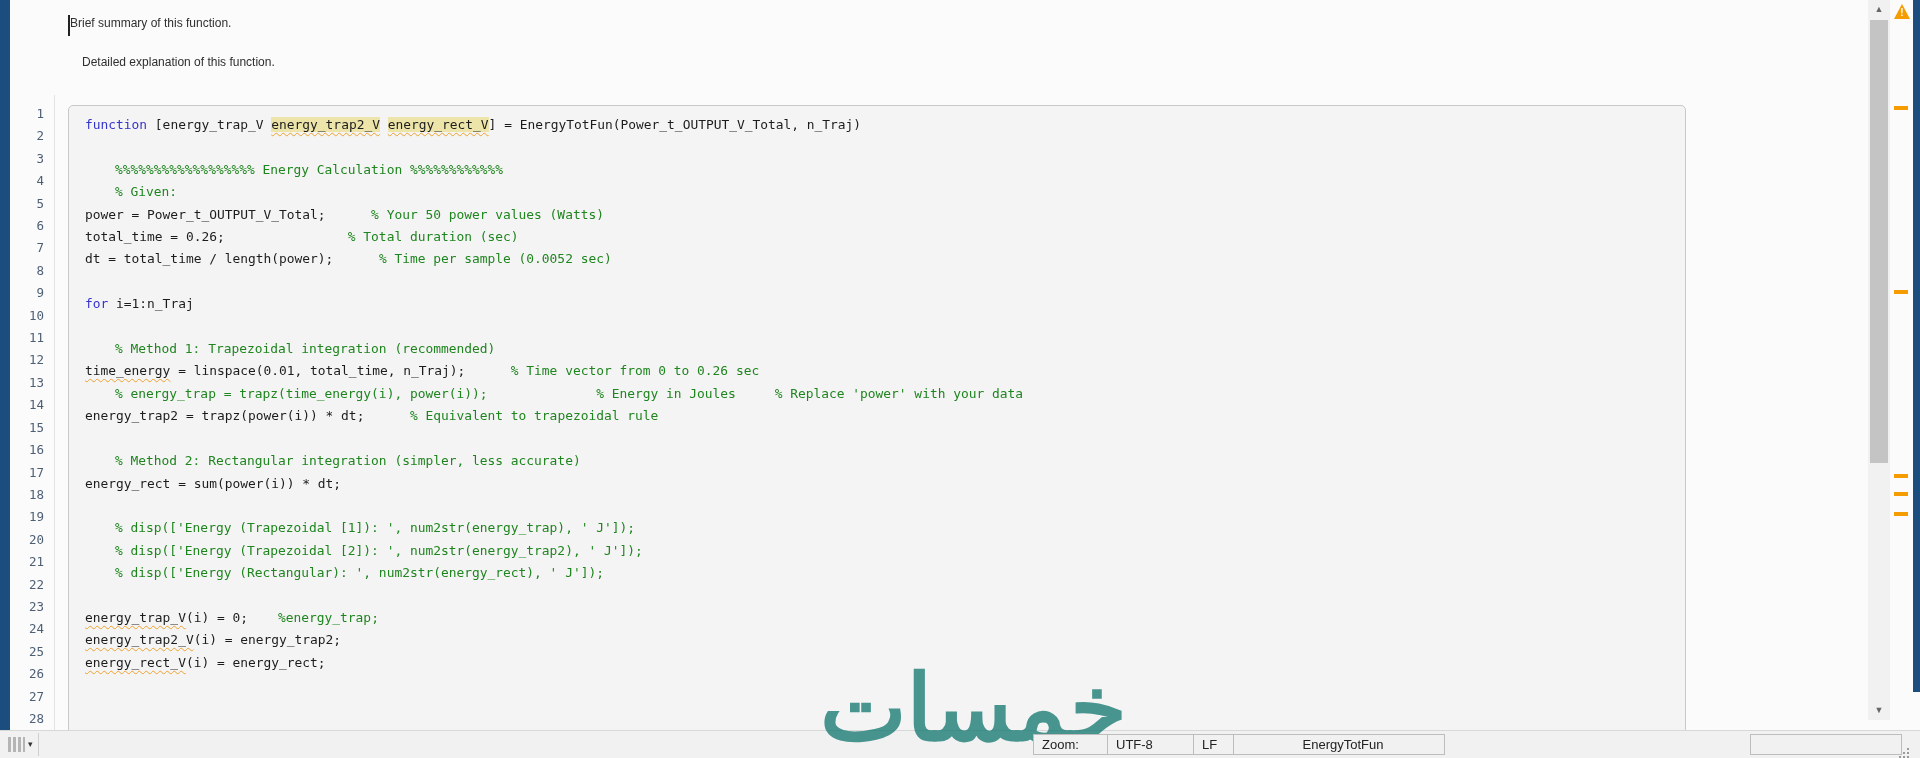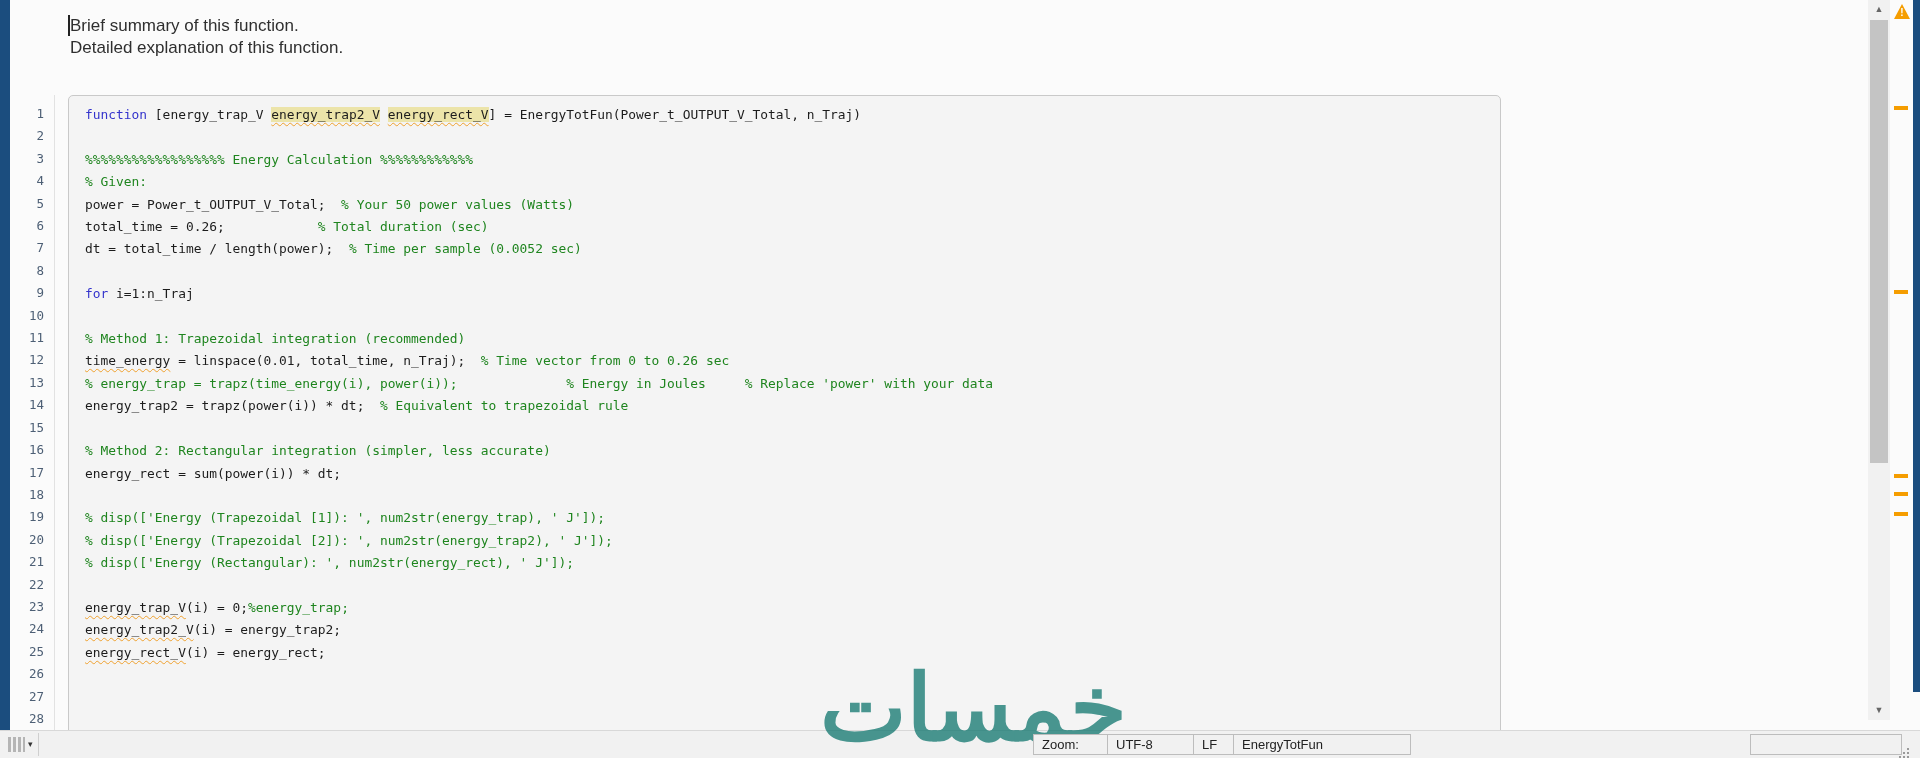--- a/index.html
+++ b/index.html
@@ -6,33 +6,33 @@
   html,body { width:1920px; height:758px; }
   body { font-family:"Liberation Sans", sans-serif; background:#fcfcfc; }
   #window { position:relative; width:1920px; height:758px; overflow:hidden; background:#fbfbfb; }
 
   
   .edge { position:absolute; top:0; background:#1b4d7e; z-index:8; }
   #edge-left  { left:0; width:10px; height:730px; }
   #edge-right { right:0; width:7px; height:692px; }
 
   
-  .prose { position:absolute; left:70px; color:#2f2f2f; font-size:17px; z-index:2; }
+  .prose { position:absolute; left:70px; color:#2f2f2f; font-size:12px; z-index:2; }
   #prose-brief    { top:16px; }
-  #prose-detailed { top:38px; }
+  #prose-detailed { top:55px;margin-left:12px; }
   #caret { position:absolute; left:68px; top:15px; width:1.5px; height:21px; background:#222; z-index:3; }
 
   
-  #code-box { position:absolute; left:68px; top:95px; width:1433px; height:645px;
+  #code-box { position:absolute; left:68px; top:105px; width:1618px; height:645px;
               background:#f4f4f4; border:1px solid #c9c9c9; border-radius:5px; z-index:1; }
   #code-lines { position:absolute; left:16px; top:8px; right:8px; }
   .code-line { height:22.42px; line-height:22.42px; white-space:pre;
                font-family:"DejaVu Sans Mono","Liberation Mono",monospace; font-size:12.9px; color:#1c1c1c; }
   .seg-kw  { color:#3434cc; }
-  .seg-com { color:#1f851f; }
+  .seg-com { color:#1f851f;margin-left:30px; }
   .seg-txt { color:#1c1c1c; }
   .seg-wu  { color:#1c1c1c; text-decoration:underline; text-decoration-style:wavy;
              text-decoration-color:#efa12f; text-decoration-thickness:1px; text-underline-offset:3px;
              text-decoration-skip-ink:none;text-align:right; }
   .seg-whl { color:#1c1c1c; background:#ece4a9; text-decoration:underline; text-decoration-style:wavy;
              text-decoration-color:#efa12f; text-decoration-thickness:1px; text-underline-offset:3px;
              text-decoration-skip-ink:none; }
 
   
   #gutter { position:absolute; left:10px; top:103px; width:34px; text-align:right; z-index:2; }
@@ -59,21 +59,21 @@
 
   
   #status-strip { position:absolute; left:0; top:730px; width:1920px; height:28px; background:#f1f1f1;
                   border-top:1px solid #d8d8d8; z-index:4; }
   #status-items { position:absolute; left:0; top:730px; width:1920px; height:28px; z-index:6; }
   .status-box { position:absolute; top:4px; height:21px; border:1px solid #bdbdbd; background:#f1f1f1;
                 font-size:13px; color:#222; line-height:19px; padding-left:8px; }
   #status-zoom      { left:1033px; width:75px; }
   #status-encoding  { left:1107px; width:108px; }
   #status-lineend   { left:1193px; width:49px; }
-  #status-filename  { left:1233px; width:178px; }
+  #status-filename  { left:1233px; width:212px;text-align:center; }
   #status-empty     { left:1750px; width:152px; }
   #columns-widget { position:absolute; left:8px; top:5px; height:18px; display:flex; align-items:center; }
   #columns-icon { width:17px; height:15px;
                   background:repeating-linear-gradient(90deg,#b5b5b5 0 3px,#f1f1f1 3px 5px); }
   #columns-arrow { font-size:9px; color:#333; margin-left:3px; }
   #widget-divider { position:absolute; left:38px; top:3px; width:1px; height:23px; background:#cfcfcf; }
   #resize-grip { position:absolute; right:5px; top:18px; width:8px; height:8px; }
   #resize-grip i { position:absolute; width:2px; height:2px; background:#9a9a9a;
                    box-shadow:-4px 4px #9a9a9a, 0 4px #9a9a9a, -8px 8px #9a9a9a, -4px 8px #9a9a9a, 0 8px #9a9a9a; }
 

